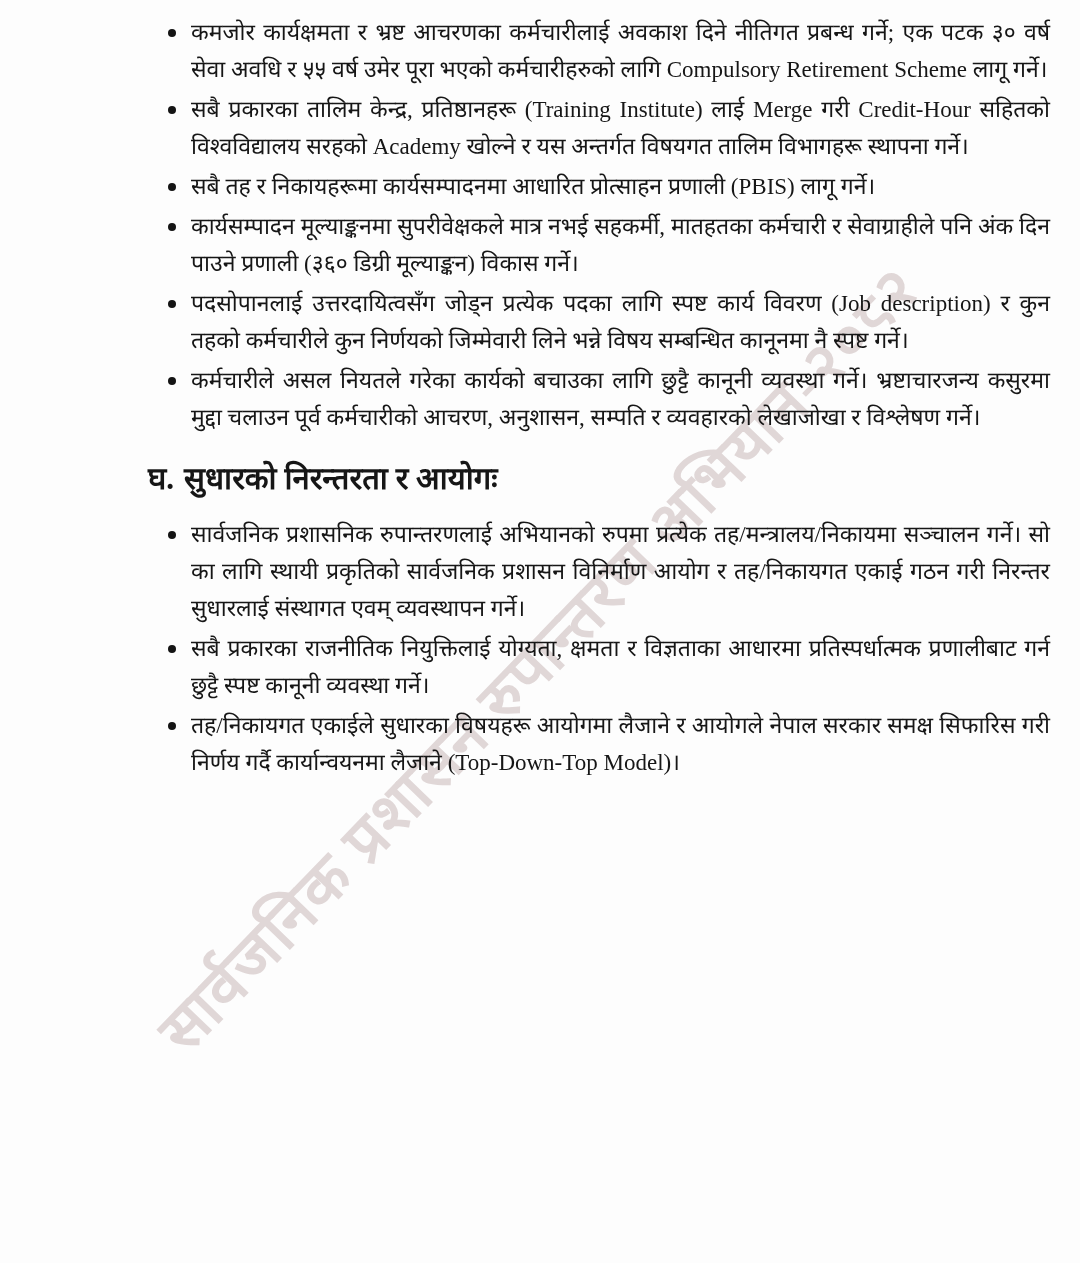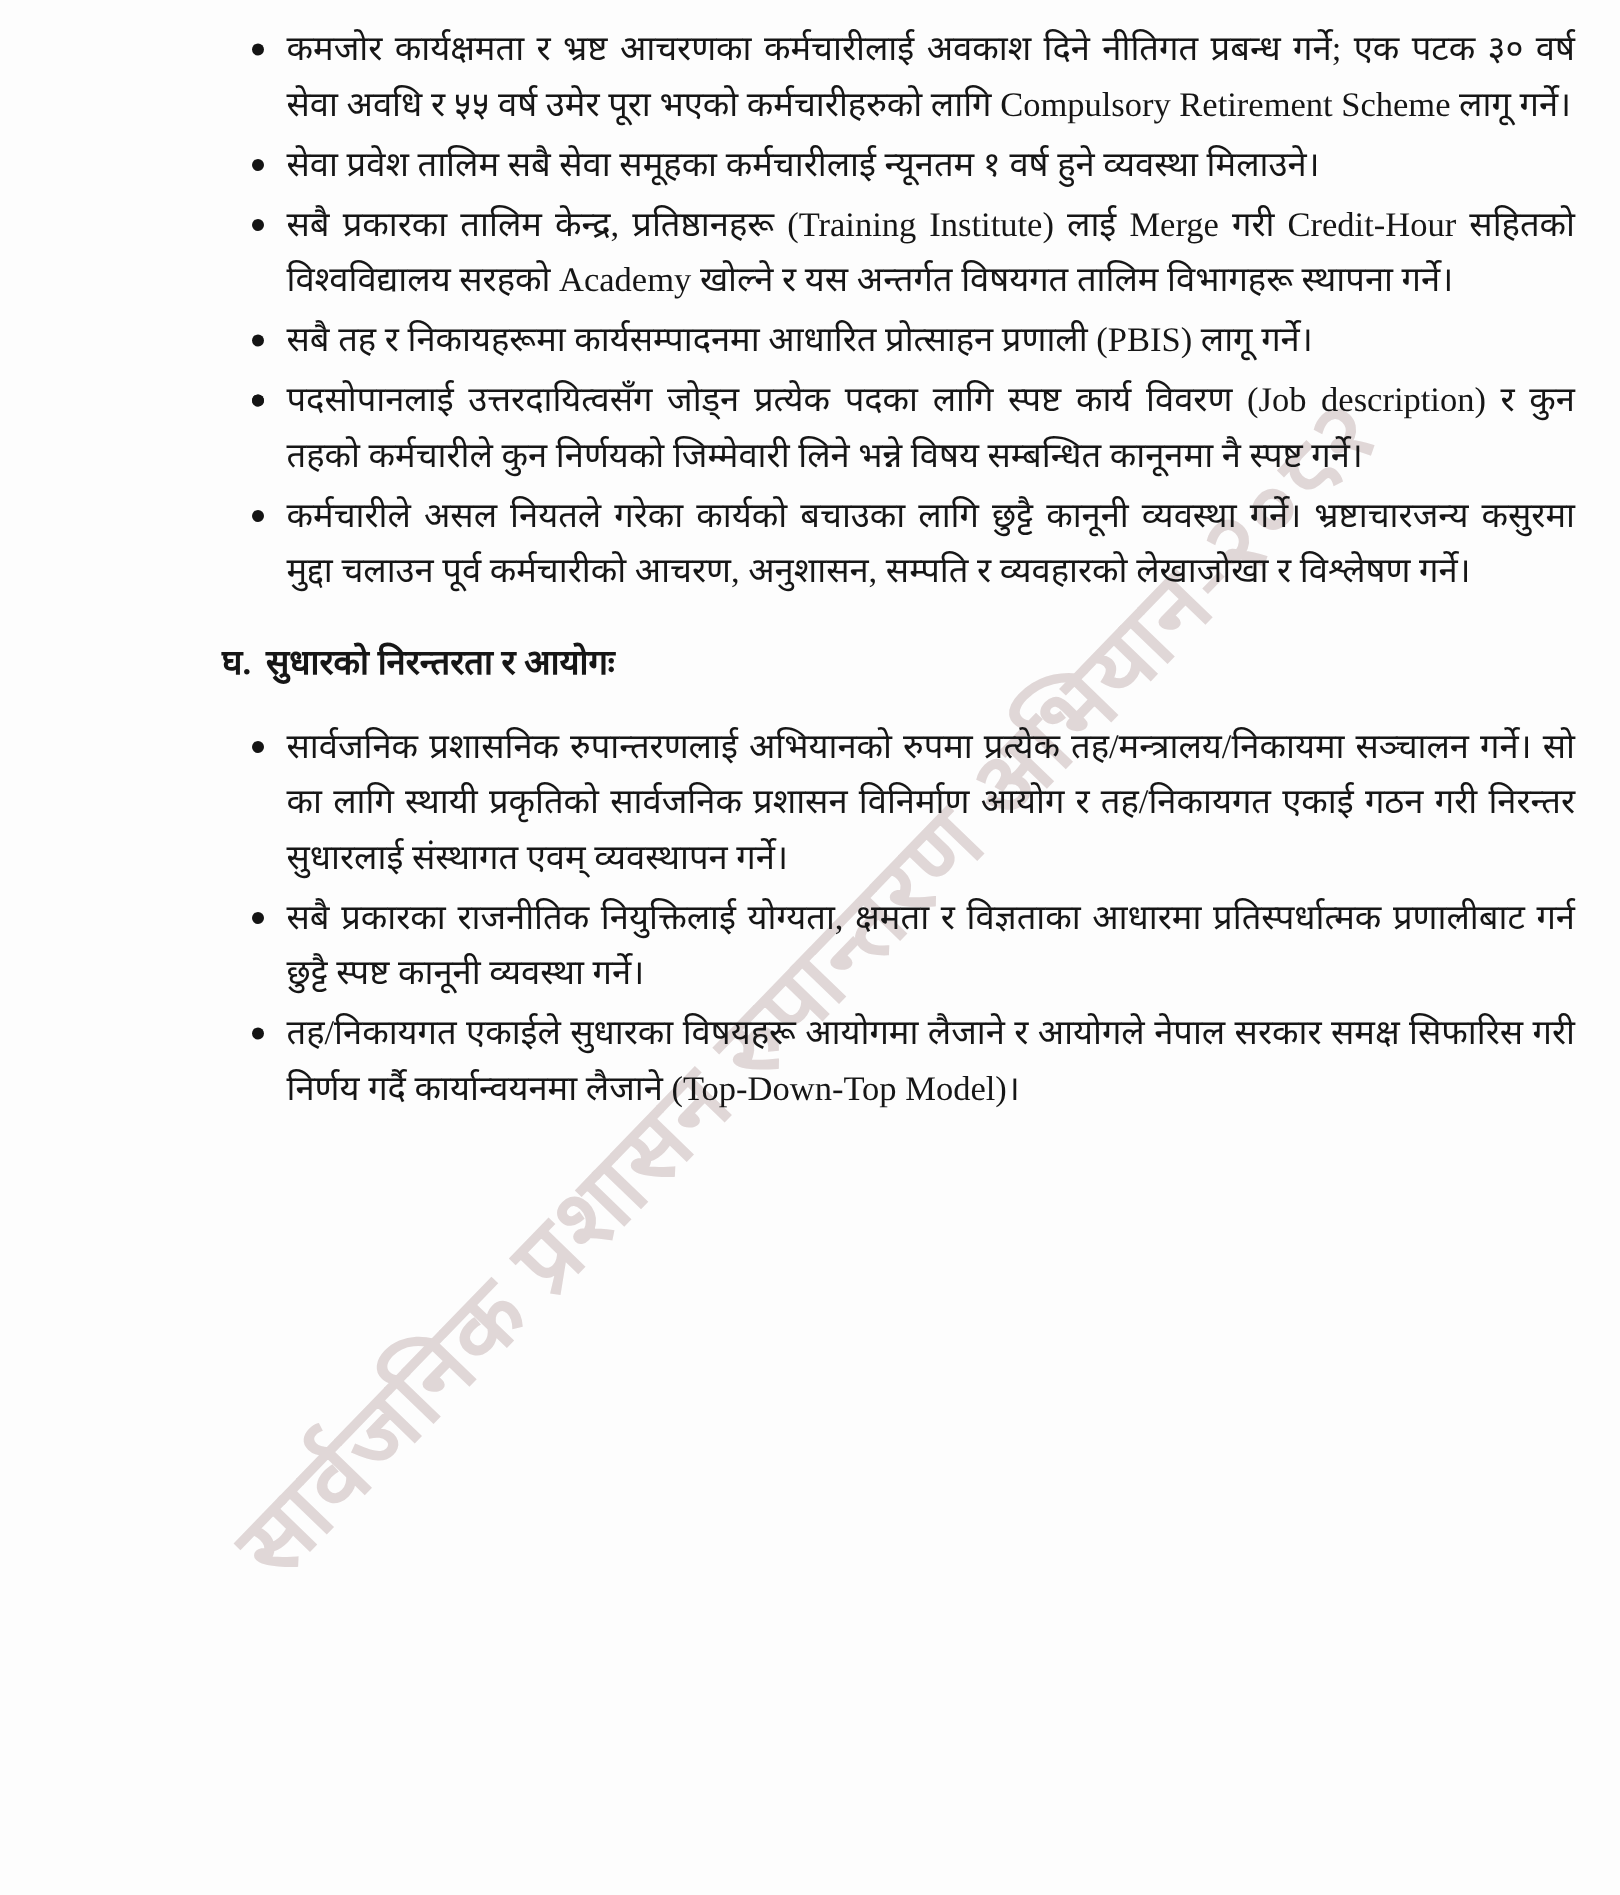--- a/index.html
+++ b/index.html
@@ -53,43 +53,42 @@
     position: absolute;
     left: 2px;
     top: 15px;
     width: 8px;
     height: 8px;
     border-radius: 50%;
     background: #141414;
   }
   .section-heading {
     font-weight: 700;
-    font-size: 23px;
+    font-size: 31px;
     line-height: 40px;
     margin: 23px 0 17px 0;
   }
   .section-heading .heading-title {
     margin-left: 10px;
   }
 </style>
 </head>
 <body>
 
 <div class="page">
 
   <div class="watermark" style="color: rgb(185, 164, 164); transform: translate(-50%, -50%) rotate(-46deg);">सार्वजनिक प्रशासन रुपान्तरण अभियान-२०८२</div>
 
   <div class="content">
 
     <ul class="bullets">
       <li><span class="dot"></span><span class="txt">कमजोर कार्यक्षमता र भ्रष्ट आचरणका कर्मचारीलाई अवकाश दिने नीतिगत प्रबन्ध गर्ने; एक पटक ३० वर्ष सेवा अवधि र ५५ वर्ष उमेर पूरा भएको कर्मचारीहरुको लागि Compulsory Retirement Scheme लागू गर्ने।</span></li>
-      <li><span class="dot"></span><span class="txt">सेवा प्रवेश तालिम सबै सेवा समूहका कर्मचारीलाई न्यूनतम १ वर्ष हुने व्यवस्था मिलाउने।</span></li>
       <li><span class="dot"></span><span class="txt">सबै प्रकारका तालिम केन्द्र, प्रतिष्ठानहरू (Training Institute) लाई Merge गरी Credit-Hour सहितको विश्वविद्यालय सरहको Academy खोल्ने र यस अन्तर्गत विषयगत तालिम विभागहरू स्थापना गर्ने।</span></li>
       <li><span class="dot"></span><span class="txt">सबै तह र निकायहरूमा कार्यसम्पादनमा आधारित प्रोत्साहन प्रणाली (PBIS) लागू गर्ने।</span></li>
-      <li><span class="dot"></span></li>
+      <li><span class="dot"></span><span class="txt">कार्यसम्पादन मूल्याङ्कनमा सुपरीवेक्षकले मात्र नभई सहकर्मी, मातहतका कर्मचारी र सेवाग्राहीले पनि अंक दिन पाउने प्रणाली (३६० डिग्री मूल्याङ्कन) विकास गर्ने।</span></li>
       <li><span class="dot"></span><span class="txt">पदसोपानलाई उत्तरदायित्वसँग जोड्न प्रत्येक पदका लागि स्पष्ट कार्य विवरण (Job description) र कुन तहको कर्मचारीले कुन निर्णयको जिम्मेवारी लिने भन्ने विषय सम्बन्धित कानूनमा नै स्पष्ट गर्ने।</span></li>
       <li><span class="dot"></span><span class="txt">कर्मचारीले असल नियतले गरेका कार्यको बचाउका लागि छुट्टै कानूनी व्यवस्था गर्ने। भ्रष्टाचारजन्य कसुरमा मुद्दा चलाउन पूर्व कर्मचारीको आचरण, अनुशासन, सम्पति र व्यवहारको लेखाजोखा र विश्लेषण गर्ने।</span></li>
     </ul>
 
     <div class="section-heading">
       <span class="heading-label">घ.</span><span class="heading-title">सुधारको निरन्तरता र आयोगः</span>
     </div>
 
     <ul class="bullets">
       <li><span class="dot"></span><span class="txt">सार्वजनिक प्रशासनिक रुपान्तरणलाई अभियानको रुपमा प्रत्येक तह/मन्त्रालय/निकायमा सञ्चालन गर्ने। सो का लागि स्थायी प्रकृतिको सार्वजनिक प्रशासन विनिर्माण आयोग र तह/निकायगत एकाई गठन गरी निरन्तर सुधारलाई संस्थागत एवम् व्यवस्थापन गर्ने।</span></li>

